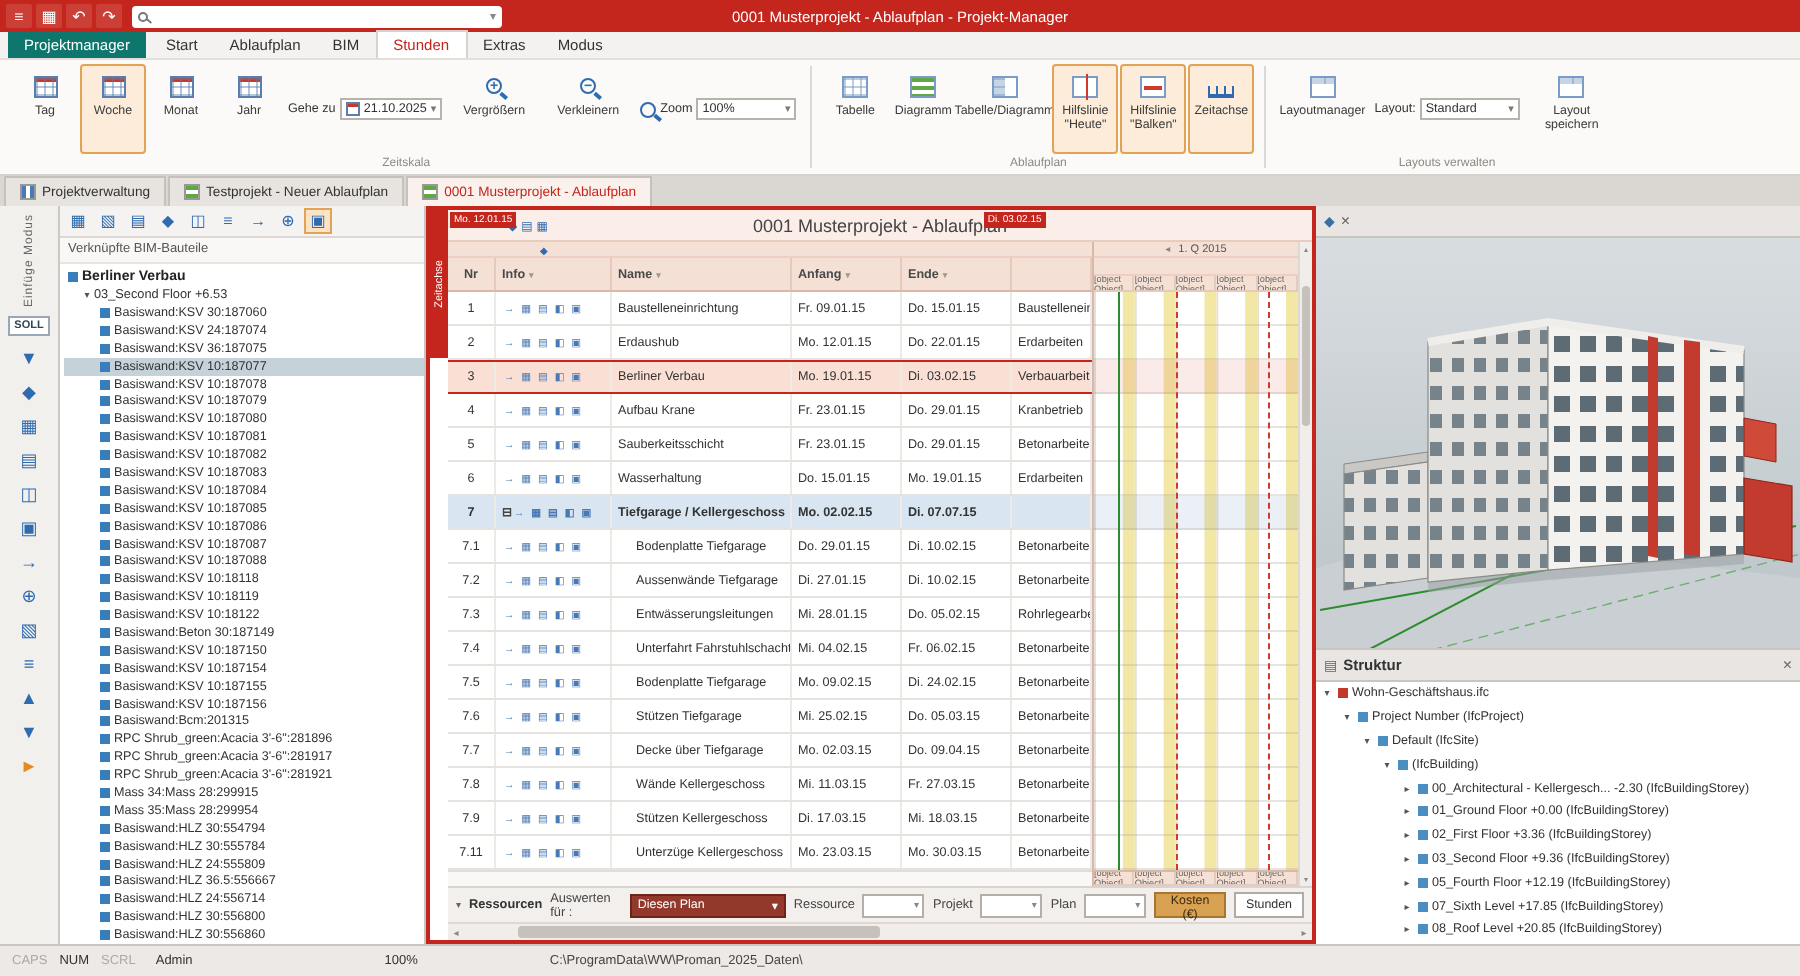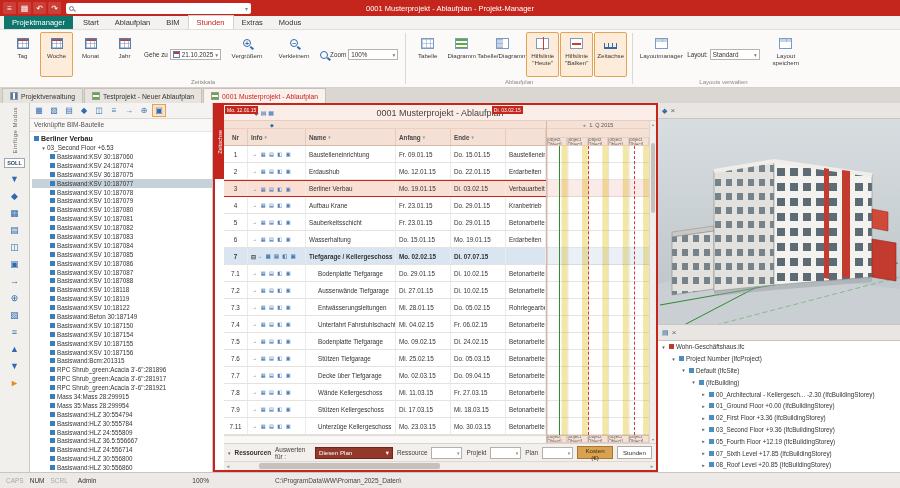--- a/index.html
+++ b/index.html
@@ -938,20 +938,21 @@
           <polyline points="56,52 116,42 214,56" fill="none" stroke="#efeeea" stroke-width="4"></polyline>
           <polygon points="166,49 171,50 171,160 166,159" fill="#c23b2e"></polygon>
           <polygon points="184,51 192,52 192,159 184,158" fill="#c23b2e"></polygon>
           <polygon points="214,120 238,124 238,162 214,158" fill="#c23b2e" stroke="#8e2419" stroke-width="0.6"></polygon>
           <polygon points="214,90 230,93 230,112 214,109" fill="#d04a3a" stroke="#8e2419" stroke-width="0.5"></polygon>
         </svg>
       </div>
       <div class="strukturpanel">
         <div class="panelhead">
           <span class="phicon">▤</span>
+          <span class="ptitle">Struktur</span>
           <span class="pclose">×</span>
         </div>
         <div class="stree">
 
         <div class="snode" data-level="0" data-accent="red">
               <span class="arr">▾</span>
               <span class="cube"></span>
               <span>Wohn-Geschäftshaus.ifc</span>
             </div>
             <div class="snode" data-level="1">

